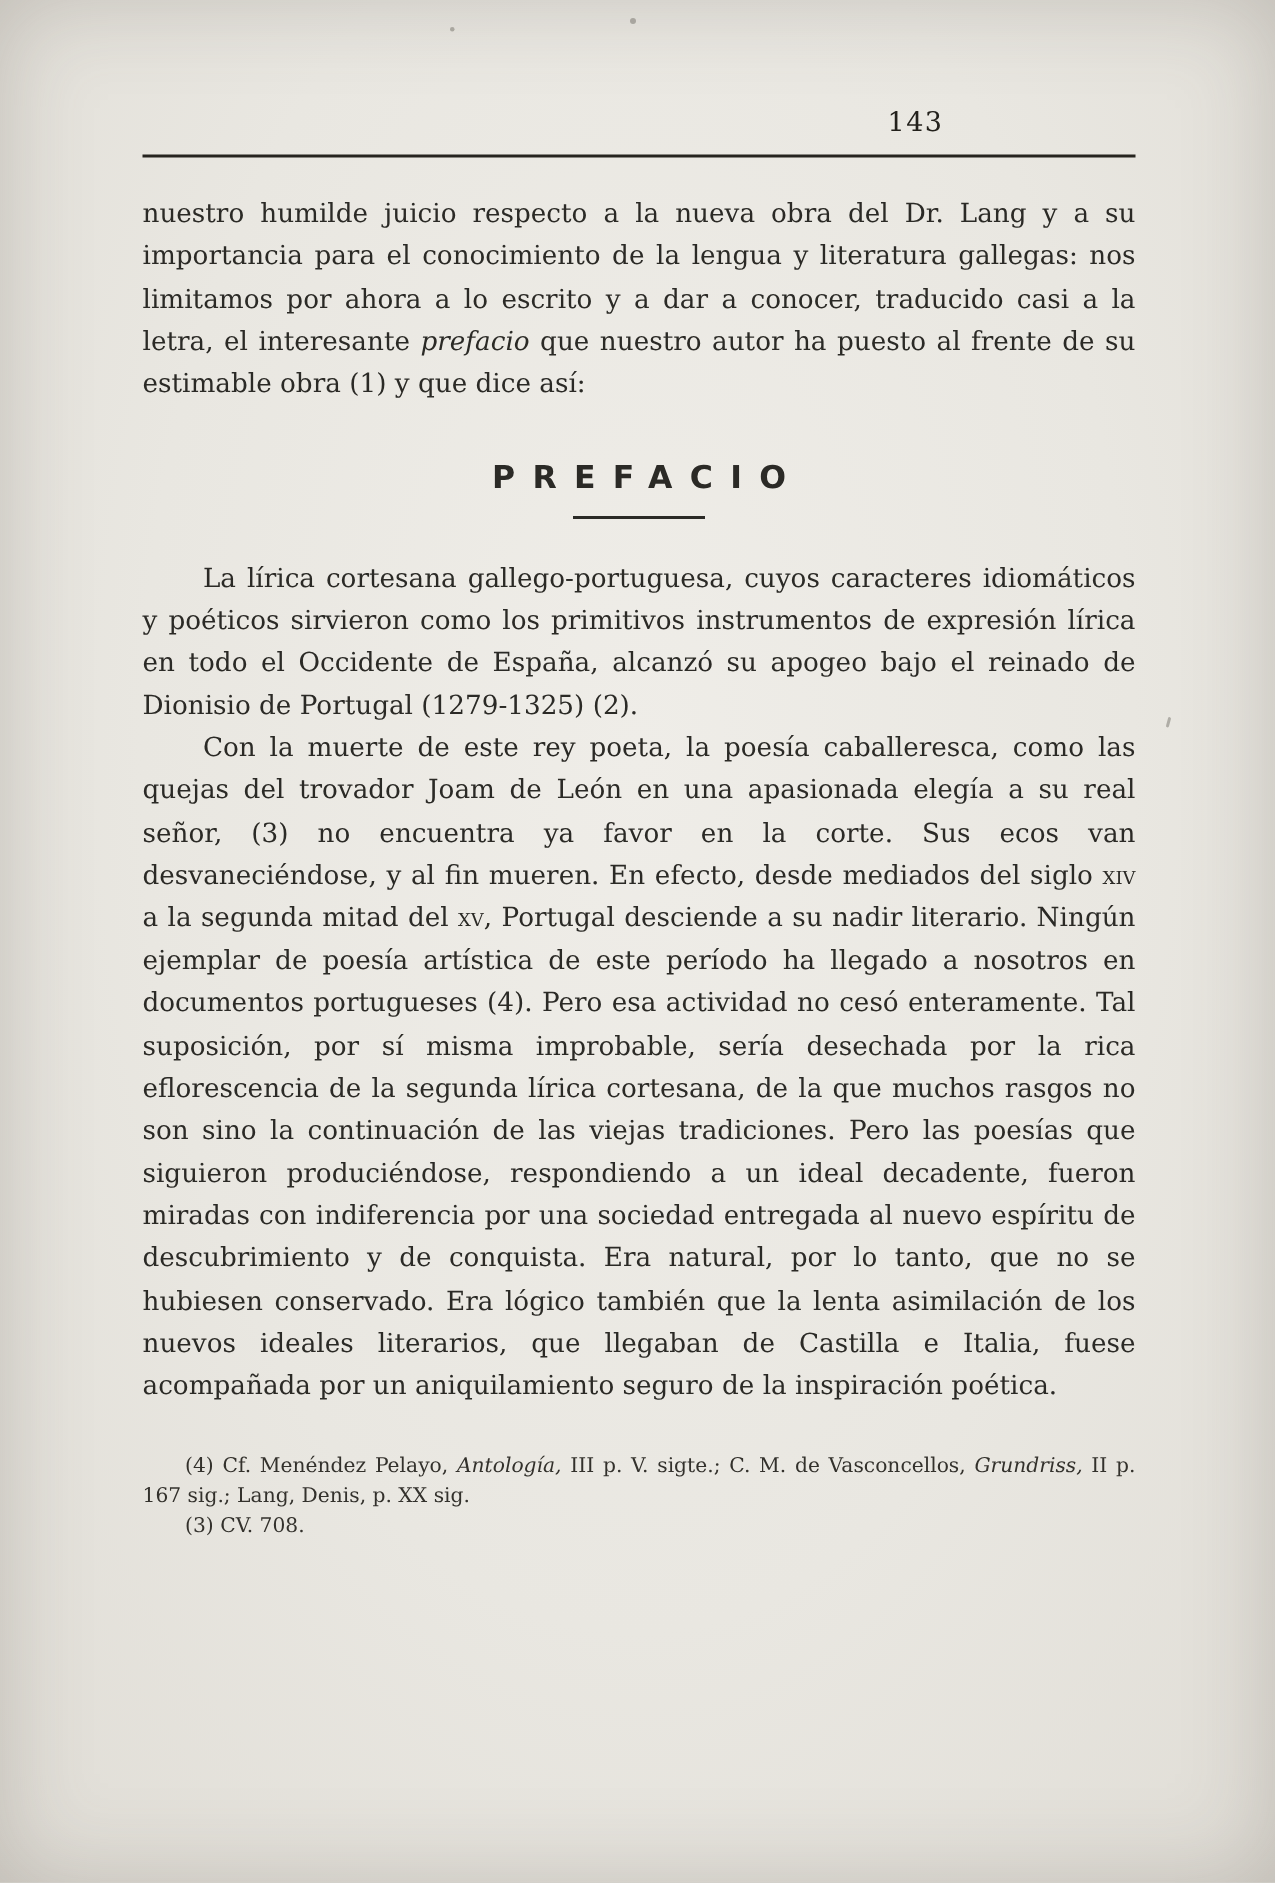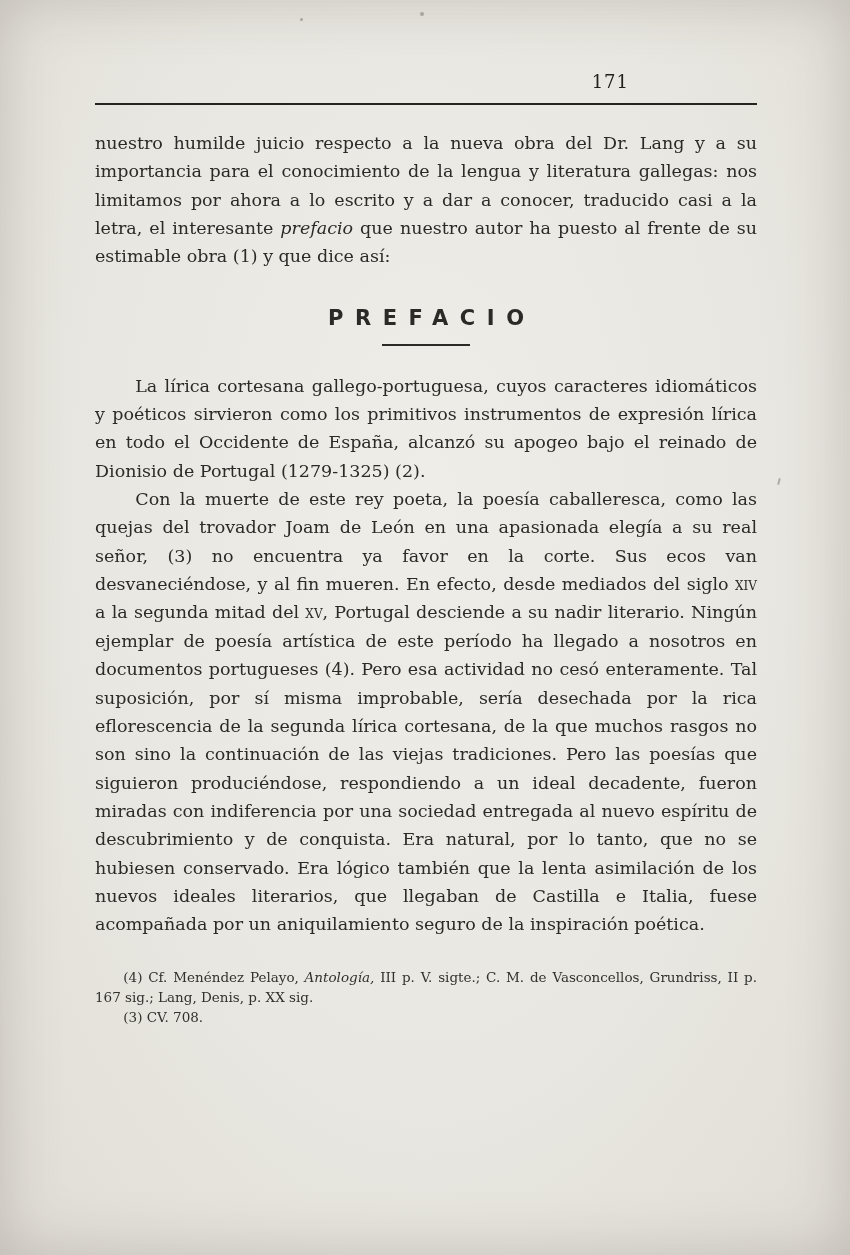--- a/index.html
+++ b/index.html
@@ -100,33 +100,33 @@
 <body>
 
 <div class="page">
 
   <span class="artifact a1"></span>
   <span class="artifact a2"></span>
   <span class="artifact a3"></span>
 
   <header class="header">
     <div class="header-row">
-      <span class="header-page">171</span>
+      <span class="header-page">143</span>
     </div>
   </header>
 
   <main class="body-text">
     <p class="para no-indent"><span>nuestro humilde juicio respecto a la nueva obra del Dr. Lang y a su importancia para el conocimiento de la lengua y literatura gallegas: nos limitamos por ahora a lo escrito y a dar a conocer, traducido casi a la letra, el interesante </span><span style="font-style: italic;">prefacio</span><span> que nuestro autor ha puesto al frente de su estimable obra (1) y que dice así:</span></p>
 
     <h2 class="section-heading">PREFACIO</h2>
     <div class="heading-rule"></div>
 
     <p class="para"><span>La lírica cortesana gallego-portuguesa, cuyos caracteres idiomáticos y poéticos sirvieron como los primitivos instrumentos de expresión lírica en todo el Occidente de España, alcanzó su apogeo bajo el reinado de Dionisio de Portugal (1279-1325) (2).</span></p>
     <p class="para"><span>Con la muerte de este rey poeta, la poesía caballeresca, como las quejas del trovador Joam de León en una apasionada elegía a su real señor, (3) no encuentra ya favor en la corte. Sus ecos van desvaneciéndose, y al fin mueren. En efecto, desde mediados del siglo </span><span style="font-variant: small-caps;">xiv</span><span> a la segunda mitad del </span><span style="font-variant: small-caps;">xv</span><span>, Portugal desciende a su nadir literario. Ningún ejemplar de poesía artística de este período ha llegado a nosotros en documentos portugueses (4). Pero esa actividad no cesó enteramente. Tal suposición, por sí misma improbable, sería desechada por la rica eflorescencia de la segunda lírica cortesana, de la que muchos rasgos no son sino la continuación de las viejas tradiciones. Pero las poesías que siguieron produciéndose, respondiendo a un ideal decadente, fueron miradas con indiferencia por una sociedad entregada al nuevo espíritu de descubrimiento y de conquista. Era natural, por lo tanto, que no se hubiesen conservado. Era lógico también que la lenta asimilación de los nuevos ideales literarios, que llegaban de Castilla e Italia, fuese acompañada por un aniquilamiento seguro de la inspiración poética.</span></p>
   </main>
 
   <footer class="footnotes">
-    <p class="footnote"><span>(4)  Cf. Menéndez Pelayo, </span><span style="font-style: italic;">Antología,</span><span> III p. V. sigte.; C. M. de Vasconcellos, </span><span style="">Grundriss,</span><span> II p. 167 sig.; Lang, </span><span style="">Denis,</span><span> p. XX sig.</span></p>
+    <p class="footnote"><span>(4)  Cf. Menéndez Pelayo, </span><span style="font-style: italic;">Antología,</span><span> III p. V. sigte.; C. M. de Vasconcellos, </span><span style="font-style: italic;">Grundriss,</span><span> II p. 167 sig.; Lang, </span><span style="">Denis,</span><span> p. XX sig.</span></p>
     <p class="footnote"><span>(3)  CV. 708.</span></p>
 
   </footer>
 
 </div>
 
 </body></html>

